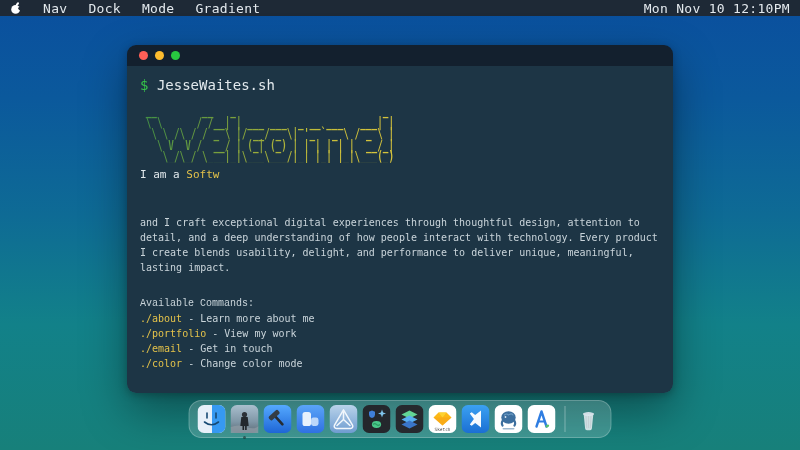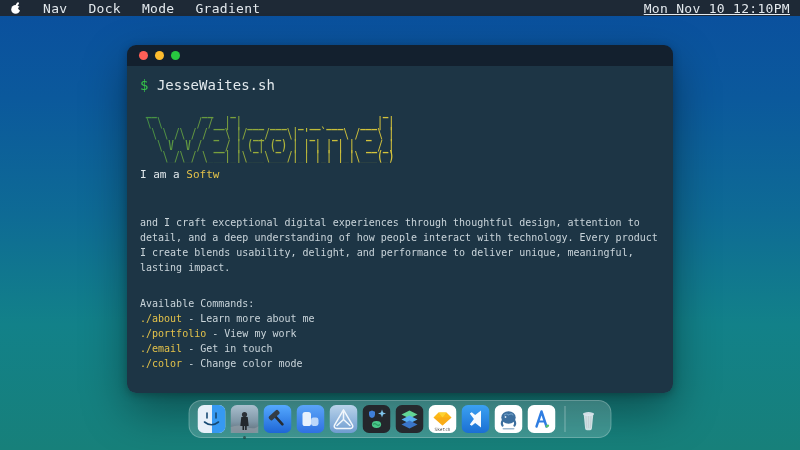--- a/index.html
+++ b/index.html
@@ -13,21 +13,21 @@
 
   
   .menubar {
     position:absolute; top:0; left:0; right:0; height:16px;
     background:#1e2936; display:flex; align-items:center;
     padding:0 10px; gap:21px;
     color:#e3e9ee; font-size:13px; letter-spacing:.3px;
   }
   .menubar .apple { display:flex; align-items:center; }
   .menubar .mitem { cursor:default; }
-  .menubar .clock { margin-left:auto;text-decoration:underline; }
+  .menubar .clock { margin-left:auto; }
 
   
   .window {
     position:absolute; left:127px; top:45px; width:546px; height:348px;
     border-radius:9px; overflow:hidden;
     box-shadow:0 18px 45px rgba(0,0,0,.38), 0 2px 8px rgba(0,0,0,.25);
   }
   .titlebar {
     height:21px; background:#13202e; display:flex; align-items:center;
     padding-left:12px; gap:7px;
@@ -56,21 +56,21 @@
       background:linear-gradient(115deg,#3e8f46 0%,#6f9c3e 30%,#aab23a 55%,#cfc13a 78%,#d8c43c 100%);
       -webkit-background-clip:text; background-clip:text; color:transparent;
     }
   }
 
   .typing { font-size:11px; margin:2px 0 12px 0; white-space:pre; color:#e2e9ed; }
   .typing .hl { color:#e3c24a; }
 
   .bio { width:519px; margin-bottom:21px; white-space:normal; word-break:normal;margin-top:33px; }
 
-  .cmds-title { margin-bottom:0; }
+  .cmds-title { margin-bottom:0;font-family:Liberation Mono, monospace; }
   .cmd-line { white-space:pre; cursor:pointer; }
   .cmd-line .cmd { color:#e3c24a; }
 
   
   .dock {
     position:absolute; left:50%; transform:translateX(-50%); bottom:12px;
     height:38px; display:flex; align-items:center; gap:5px;
     padding:5px 8px; border-radius:13px;
     background:rgba(210,235,230,.22);
     border:1px solid rgba(255,255,255,.22);

